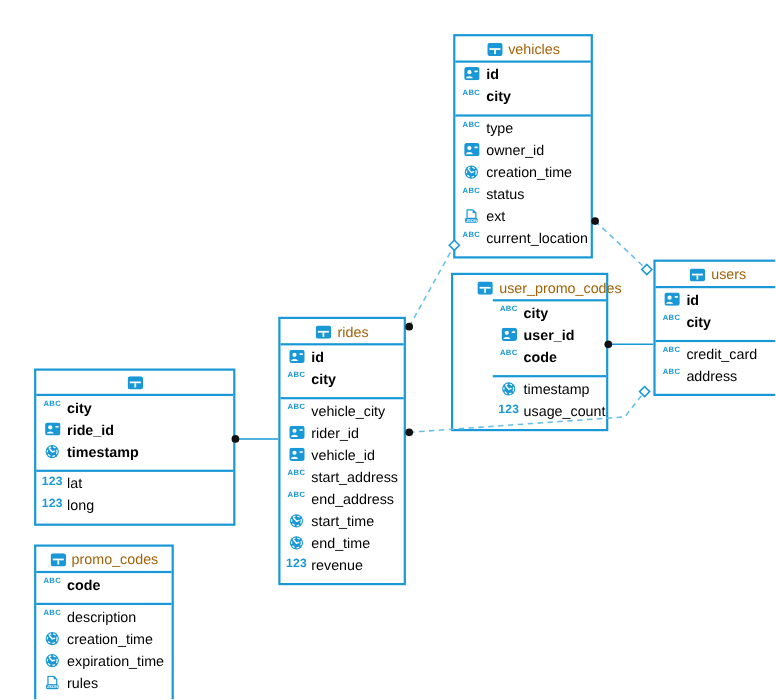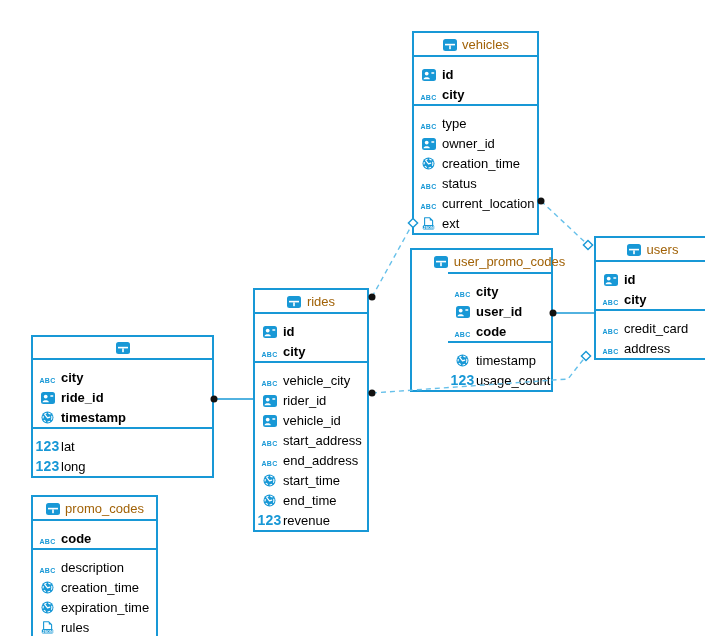--- a/index.html
+++ b/index.html
@@ -11,25 +11,25 @@
     position:absolute;background:#fff;border:2px solid var(--accent);
     box-sizing:border-box;font-size:13px;line-height:1;
   }
   .t-header{
     display:flex;align-items:center;justify-content:center;gap:5px;
     padding:5px 6px 4px 6px;border-bottom:2px solid var(--accent);
   }
   .t-title{font-weight:400;color:#a16207;white-space:nowrap;}
   .sec{padding:4px 0 3px 0;}
   .sec.keys{border-bottom:2px solid var(--accent);}
-  .row{display:flex;align-items:flex-end;gap:6px;padding:0 7px;height:20px;white-space:nowrap;}
+  .row{display:flex;align-items:flex-start;gap:6px;padding:0 7px;height:20px;white-space:nowrap;}
   .row.key .col-name{font-weight:700;}
   .icon{width:15px;min-width:15px;display:inline-flex;justify-content:center;align-items:center;}
   .abc{font-size:7px;font-weight:800;color:var(--accent);letter-spacing:.3px;}
-  .n123{font-size:14px;font-weight:600;color:var(--accent);letter-spacing:.2px;}
+  .n123{font-size:11px;font-weight:600;color:var(--accent);letter-spacing:.2px;}
   #rel-layer{position:absolute;left:0;top:0;pointer-events:none;z-index:5;}
   .rel-solid{stroke:var(--accent);stroke-width:1.4;fill:none;}
   .rel-dashed{stroke:var(--dash);stroke-width:1.4;fill:none;stroke-dasharray:5 4;}
   .rel-dot{fill:#111;}
   .rel-diamond{fill:#fff;stroke:var(--accent);stroke-width:1.4;}
 </style>
 </head>
 <body>
 
 <div id="canvas" style="--accent: #1898d6; --dash: #66c0ea;">
@@ -92,34 +92,34 @@
           <span class="col-name">creation_time</span>
         </div>
         <div class="row">
           <span class="icon">
             <span class="abc">ABC</span>
           </span>
           <span class="col-name">status</span>
         </div>
         <div class="row">
           <span class="icon">
-            <span class="abc">ABC</span>
-          </span>
-          <span class="col-name">current_location</span>
-        </div>
-        <div class="row">
-          <span class="icon">
             <svg width="13" height="13" viewBox="0 0 13 13">
               <path d="M2.6 0.8 h5.2 l2.8 2.8 v5 h-8 z" fill="#fff" stroke="#1898d6" stroke-width="1.1" stroke-linejoin="round"></path>
               <path d="M7.8 0.8 l2.8 2.8 h-2.8 z" fill="#1898d6"></path>
               <rect x="0.8" y="8.2" width="11.4" height="4.3" rx="1.2" fill="#1898d6"></rect>
               <text x="6.5" y="11.6" font-size="3.8" font-weight="700" fill="#fff" text-anchor="middle">JSON</text>
             </svg>
           </span>
           <span class="col-name">ext</span>
+        </div>
+        <div class="row">
+          <span class="icon">
+            <span class="abc">ABC</span>
+          </span>
+          <span class="col-name">current_location</span>
         </div>
       </div>
     </div>
     <div class="table" style="left: 410px; top: 248px; width: 143px; padding-left: 36px;">
       <div class="t-header">
         <span class="icon">
           <svg width="14" height="12" viewBox="0 0 14 12">
             <rect width="14" height="12" rx="2.5" fill="#1898d6"></rect>
             <rect x="2" y="4.8" width="10" height="1.6" fill="#fff"></rect>
             <rect x="6.2" y="6.4" width="1.6" height="3.8" fill="#fff"></rect>

